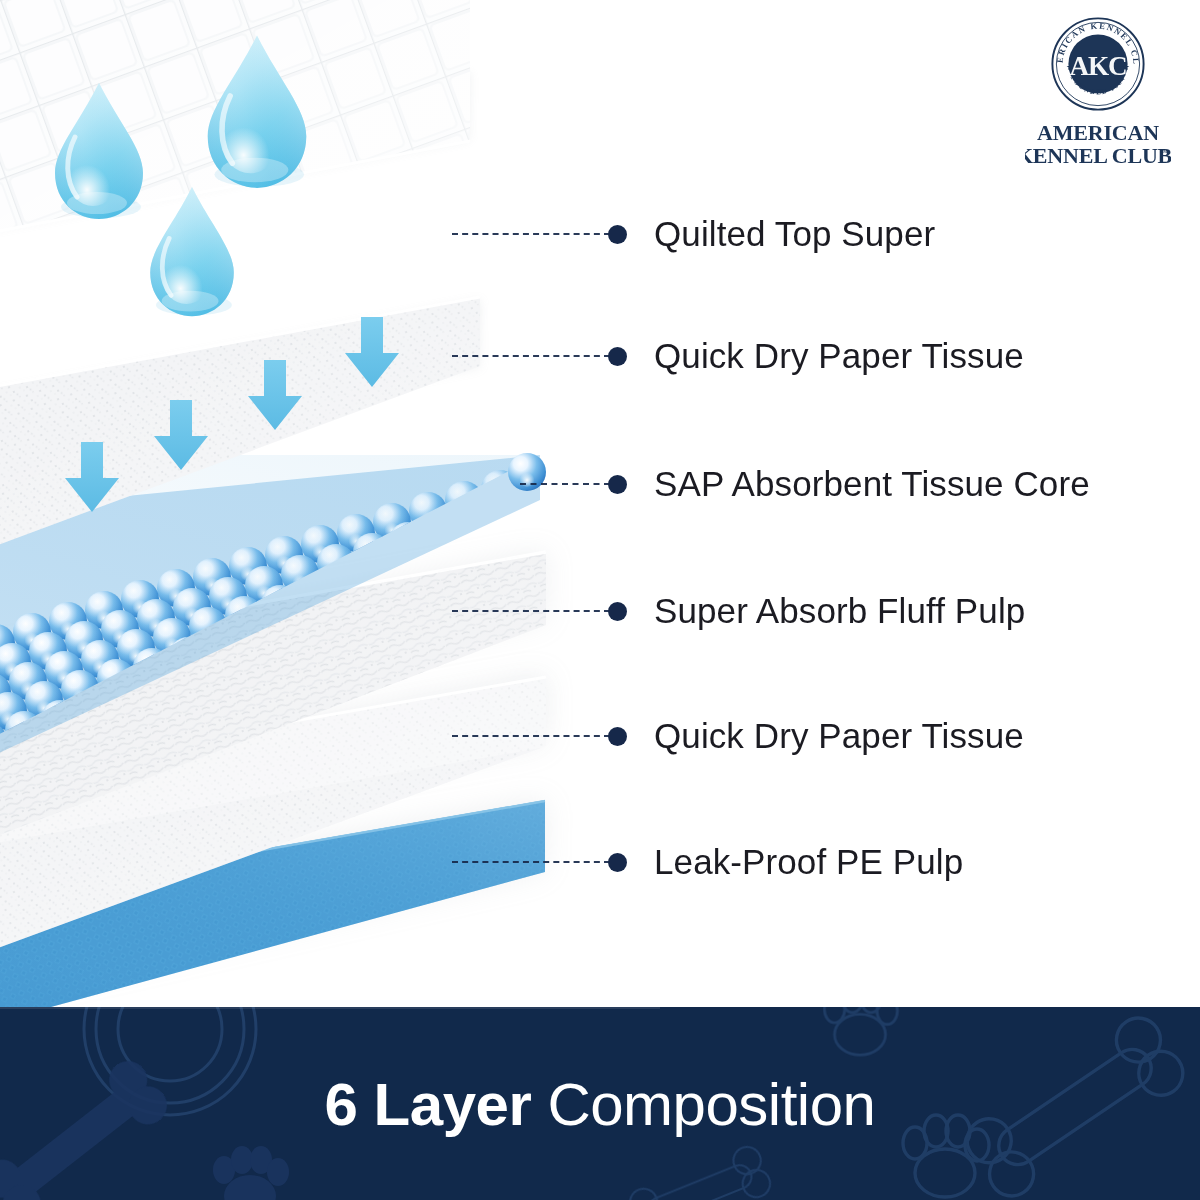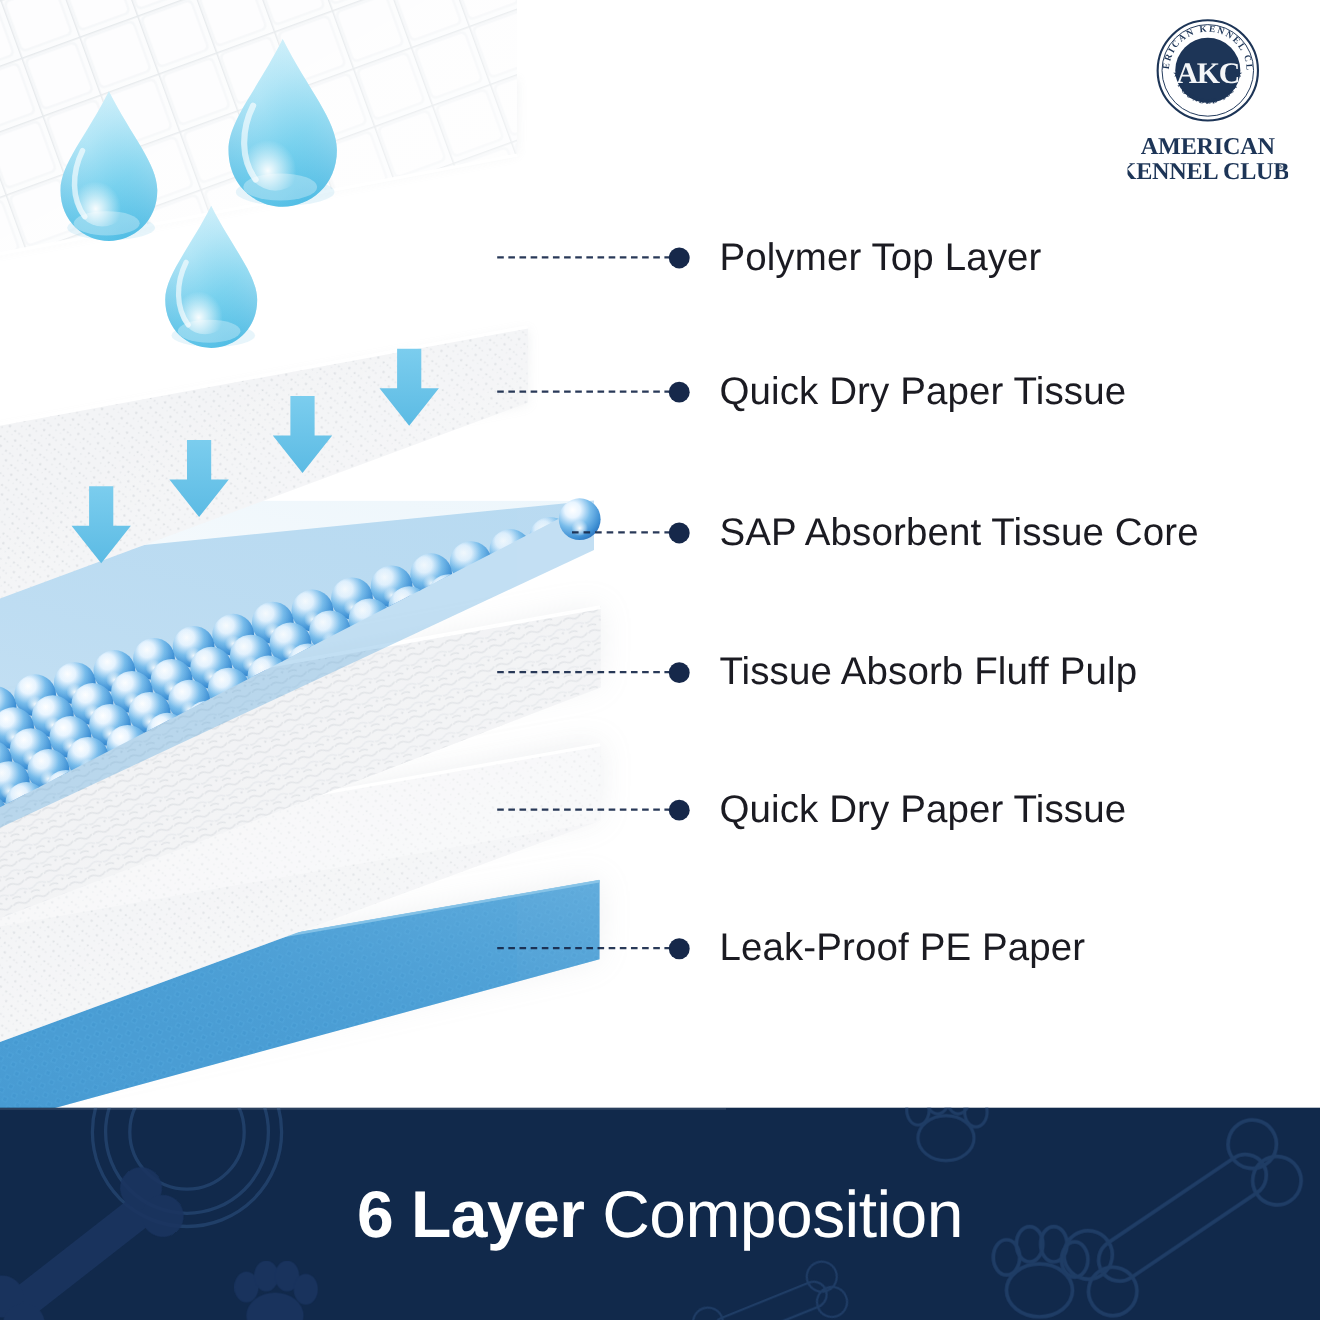--- a/index.html
+++ b/index.html
@@ -638,51 +638,51 @@
     <svg class="wordmark" width="146" height="52" viewBox="0 0 146 52">
       <text x="73" y="22" text-anchor="middle" font-family="'Liberation Serif', serif" font-size="22" font-weight="700" fill="#1d3557" letter-spacing="-.2">AMERICAN</text>
       <text x="69" y="45" text-anchor="middle" font-family="'Liberation Serif', serif" font-size="22" font-weight="700" fill="#1d3557" letter-spacing="-.2">KENNEL CLUB</text>
       <text x="139" y="37" text-anchor="middle" font-family="'Liberation Serif', serif" font-size="8" fill="#1d3557">™</text>
     </svg>
   </div>
 
   <div class="callout" style="left:452px; top:234px;">
     <div class="dash" style="width:158px;"></div>
     <div class="dot"></div>
-    <div class="cap">Polymer Top Layer</div>
+    <div class="cap">Quilted Top Super</div>
   </div>
 
   <div class="callout" style="left:452px; top:356px;">
     <div class="dash" style="width:158px;"></div>
     <div class="dot"></div>
     <div class="cap">Quick Dry Paper Tissue</div>
   </div>
 
   <div class="callout" style="left:520px; top:484px;">
     <div class="dash" style="width:90px;"></div>
     <div class="dot"></div>
     <div class="cap">SAP Absorbent Tissue Core</div>
   </div>
 
   <div class="callout" style="left:452px; top:611px;">
     <div class="dash" style="width:158px;"></div>
     <div class="dot"></div>
-    <div class="cap">Tissue Absorb Fluff Pulp</div>
+    <div class="cap">Super Absorb Fluff Pulp</div>
   </div>
 
   <div class="callout" style="left:452px; top:736px;">
     <div class="dash" style="width:158px;"></div>
     <div class="dot"></div>
     <div class="cap">Quick Dry Paper Tissue</div>
   </div>
 
   <div class="callout" style="left:452px; top:862px;">
     <div class="dash" style="width:158px;"></div>
     <div class="dot"></div>
-    <div class="cap">Leak-Proof PE Paper</div>
+    <div class="cap">Leak-Proof PE Pulp</div>
   </div>
 
   <div id="banner">
     <svg class="wm" width="1200" height="193" viewBox="0 0 1200 193" aria-hidden="true">
       <g fill="none" stroke="#24436e" stroke-width="3" opacity=".85">
 
         <circle cx="170" cy="22" r="86"></circle>
         <circle cx="170" cy="22" r="74"></circle>
         <circle cx="170" cy="22" r="52"></circle>
       </g>

